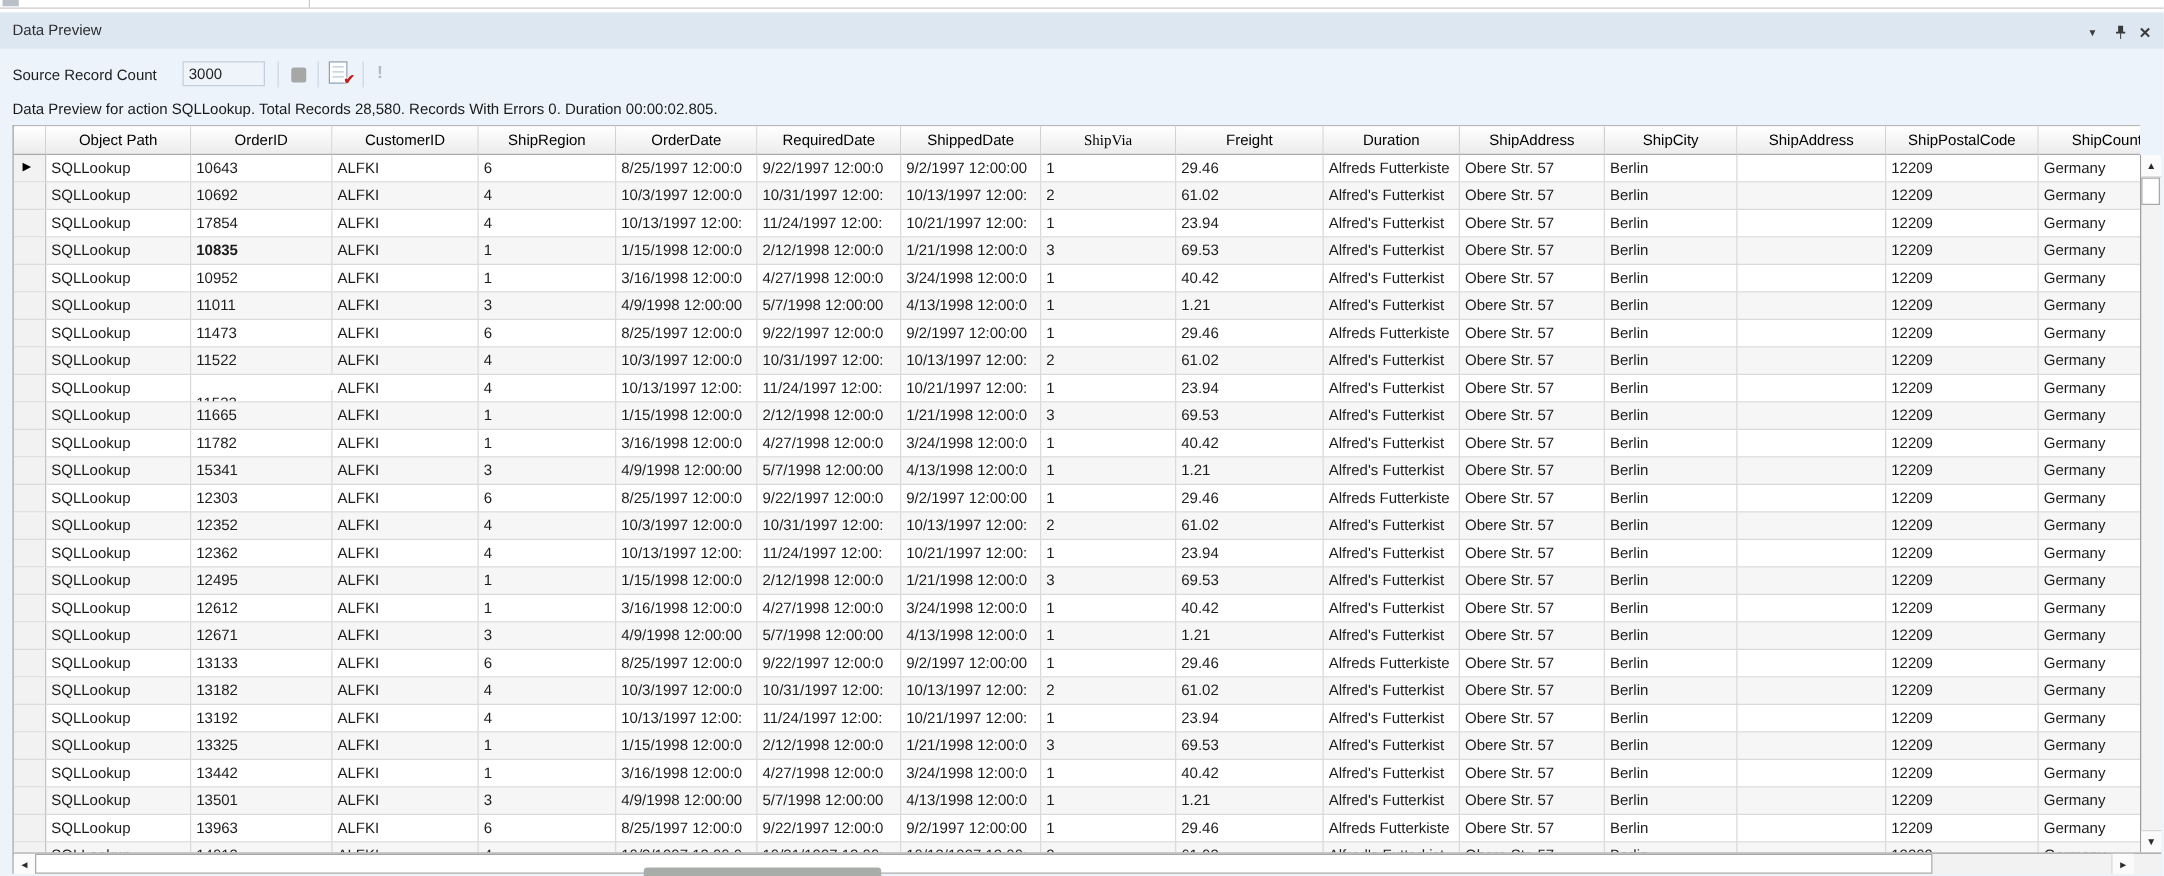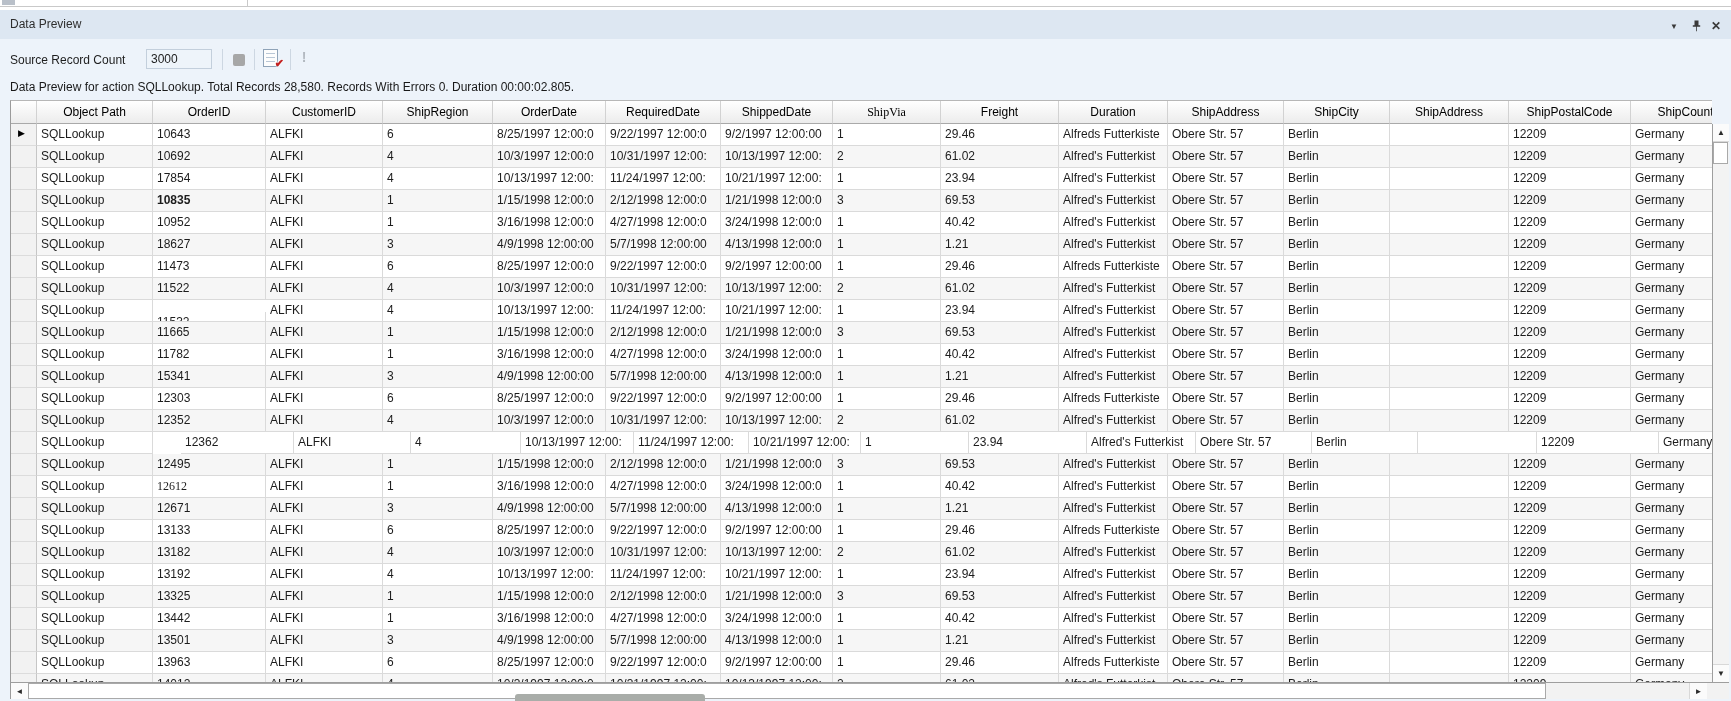--- a/index.html
+++ b/index.html
@@ -230,21 +230,21 @@
           <div class="gcell" style="width: 109px;">Alfred's Futterkist</div>
           <div class="gcell" style="width: 116px;">Obere Str. 57</div>
           <div class="gcell" style="width: 106px;">Berlin</div>
           <div class="gcell" style="width: 119px;"></div>
           <div class="gcell" style="width: 122px;">12209</div>
           <div class="gcell" style="width: 120px;">Germany</div>
         </div>
         <div class="grow alt">
           <div class="rowhead"></div>
           <div class="gcell" style="width: 116px;">SQLLookup</div>
-          <div class="gcell" style="width: 113px;">18627</div>
+          <div class="gcell" style="width: 113px;">11011</div>
           <div class="gcell" style="width: 117px;">ALFKI</div>
           <div class="gcell" style="width: 110px;">3</div>
           <div class="gcell" style="width: 113px;">4/9/1998 12:00:00</div>
           <div class="gcell" style="width: 115px;">5/7/1998 12:00:00</div>
           <div class="gcell" style="width: 112px;">4/13/1998 12:00:0</div>
           <div class="gcell" style="width: 108px;">1</div>
           <div class="gcell" style="width: 118px;">1.21</div>
           <div class="gcell" style="width: 109px;">Alfred's Futterkist</div>
           <div class="gcell" style="width: 116px;">Obere Str. 57</div>
           <div class="gcell" style="width: 106px;">Berlin</div>
@@ -392,21 +392,21 @@
           <div class="gcell" style="width: 109px;">Alfred's Futterkist</div>
           <div class="gcell" style="width: 116px;">Obere Str. 57</div>
           <div class="gcell" style="width: 106px;">Berlin</div>
           <div class="gcell" style="width: 119px;"></div>
           <div class="gcell" style="width: 122px;">12209</div>
           <div class="gcell" style="width: 120px;">Germany</div>
         </div>
         <div class="grow">
           <div class="rowhead"></div>
           <div class="gcell" style="width: 116px;">SQLLookup</div>
-          <div class="gcell" style="width: 113px; margin-left: 28px;">12362</div>
+          <div class="gcell" style="width: 113px;">12362</div>
           <div class="gcell" style="width: 117px;">ALFKI</div>
           <div class="gcell" style="width: 110px;">4</div>
           <div class="gcell" style="width: 113px;">10/13/1997 12:00:</div>
           <div class="gcell" style="width: 115px;">11/24/1997 12:00:</div>
           <div class="gcell" style="width: 112px;">10/21/1997 12:00:</div>
           <div class="gcell" style="width: 108px;">1</div>
           <div class="gcell" style="width: 118px;">23.94</div>
           <div class="gcell" style="width: 109px;">Alfred's Futterkist</div>
           <div class="gcell" style="width: 116px;">Obere Str. 57</div>
           <div class="gcell" style="width: 106px;">Berlin</div>
@@ -428,21 +428,21 @@
           <div class="gcell" style="width: 109px;">Alfred's Futterkist</div>
           <div class="gcell" style="width: 116px;">Obere Str. 57</div>
           <div class="gcell" style="width: 106px;">Berlin</div>
           <div class="gcell" style="width: 119px;"></div>
           <div class="gcell" style="width: 122px;">12209</div>
           <div class="gcell" style="width: 120px;">Germany</div>
         </div>
         <div class="grow">
           <div class="rowhead"></div>
           <div class="gcell" style="width: 116px;">SQLLookup</div>
-          <div class="gcell" style="width: 113px; font-family: Liberation Serif, serif;">12612</div>
+          <div class="gcell" style="width: 113px;">12612</div>
           <div class="gcell" style="width: 117px;">ALFKI</div>
           <div class="gcell" style="width: 110px;">1</div>
           <div class="gcell" style="width: 113px;">3/16/1998 12:00:0</div>
           <div class="gcell" style="width: 115px;">4/27/1998 12:00:0</div>
           <div class="gcell" style="width: 112px;">3/24/1998 12:00:0</div>
           <div class="gcell" style="width: 108px;">1</div>
           <div class="gcell" style="width: 118px;">40.42</div>
           <div class="gcell" style="width: 109px;">Alfred's Futterkist</div>
           <div class="gcell" style="width: 116px;">Obere Str. 57</div>
           <div class="gcell" style="width: 106px;">Berlin</div>

